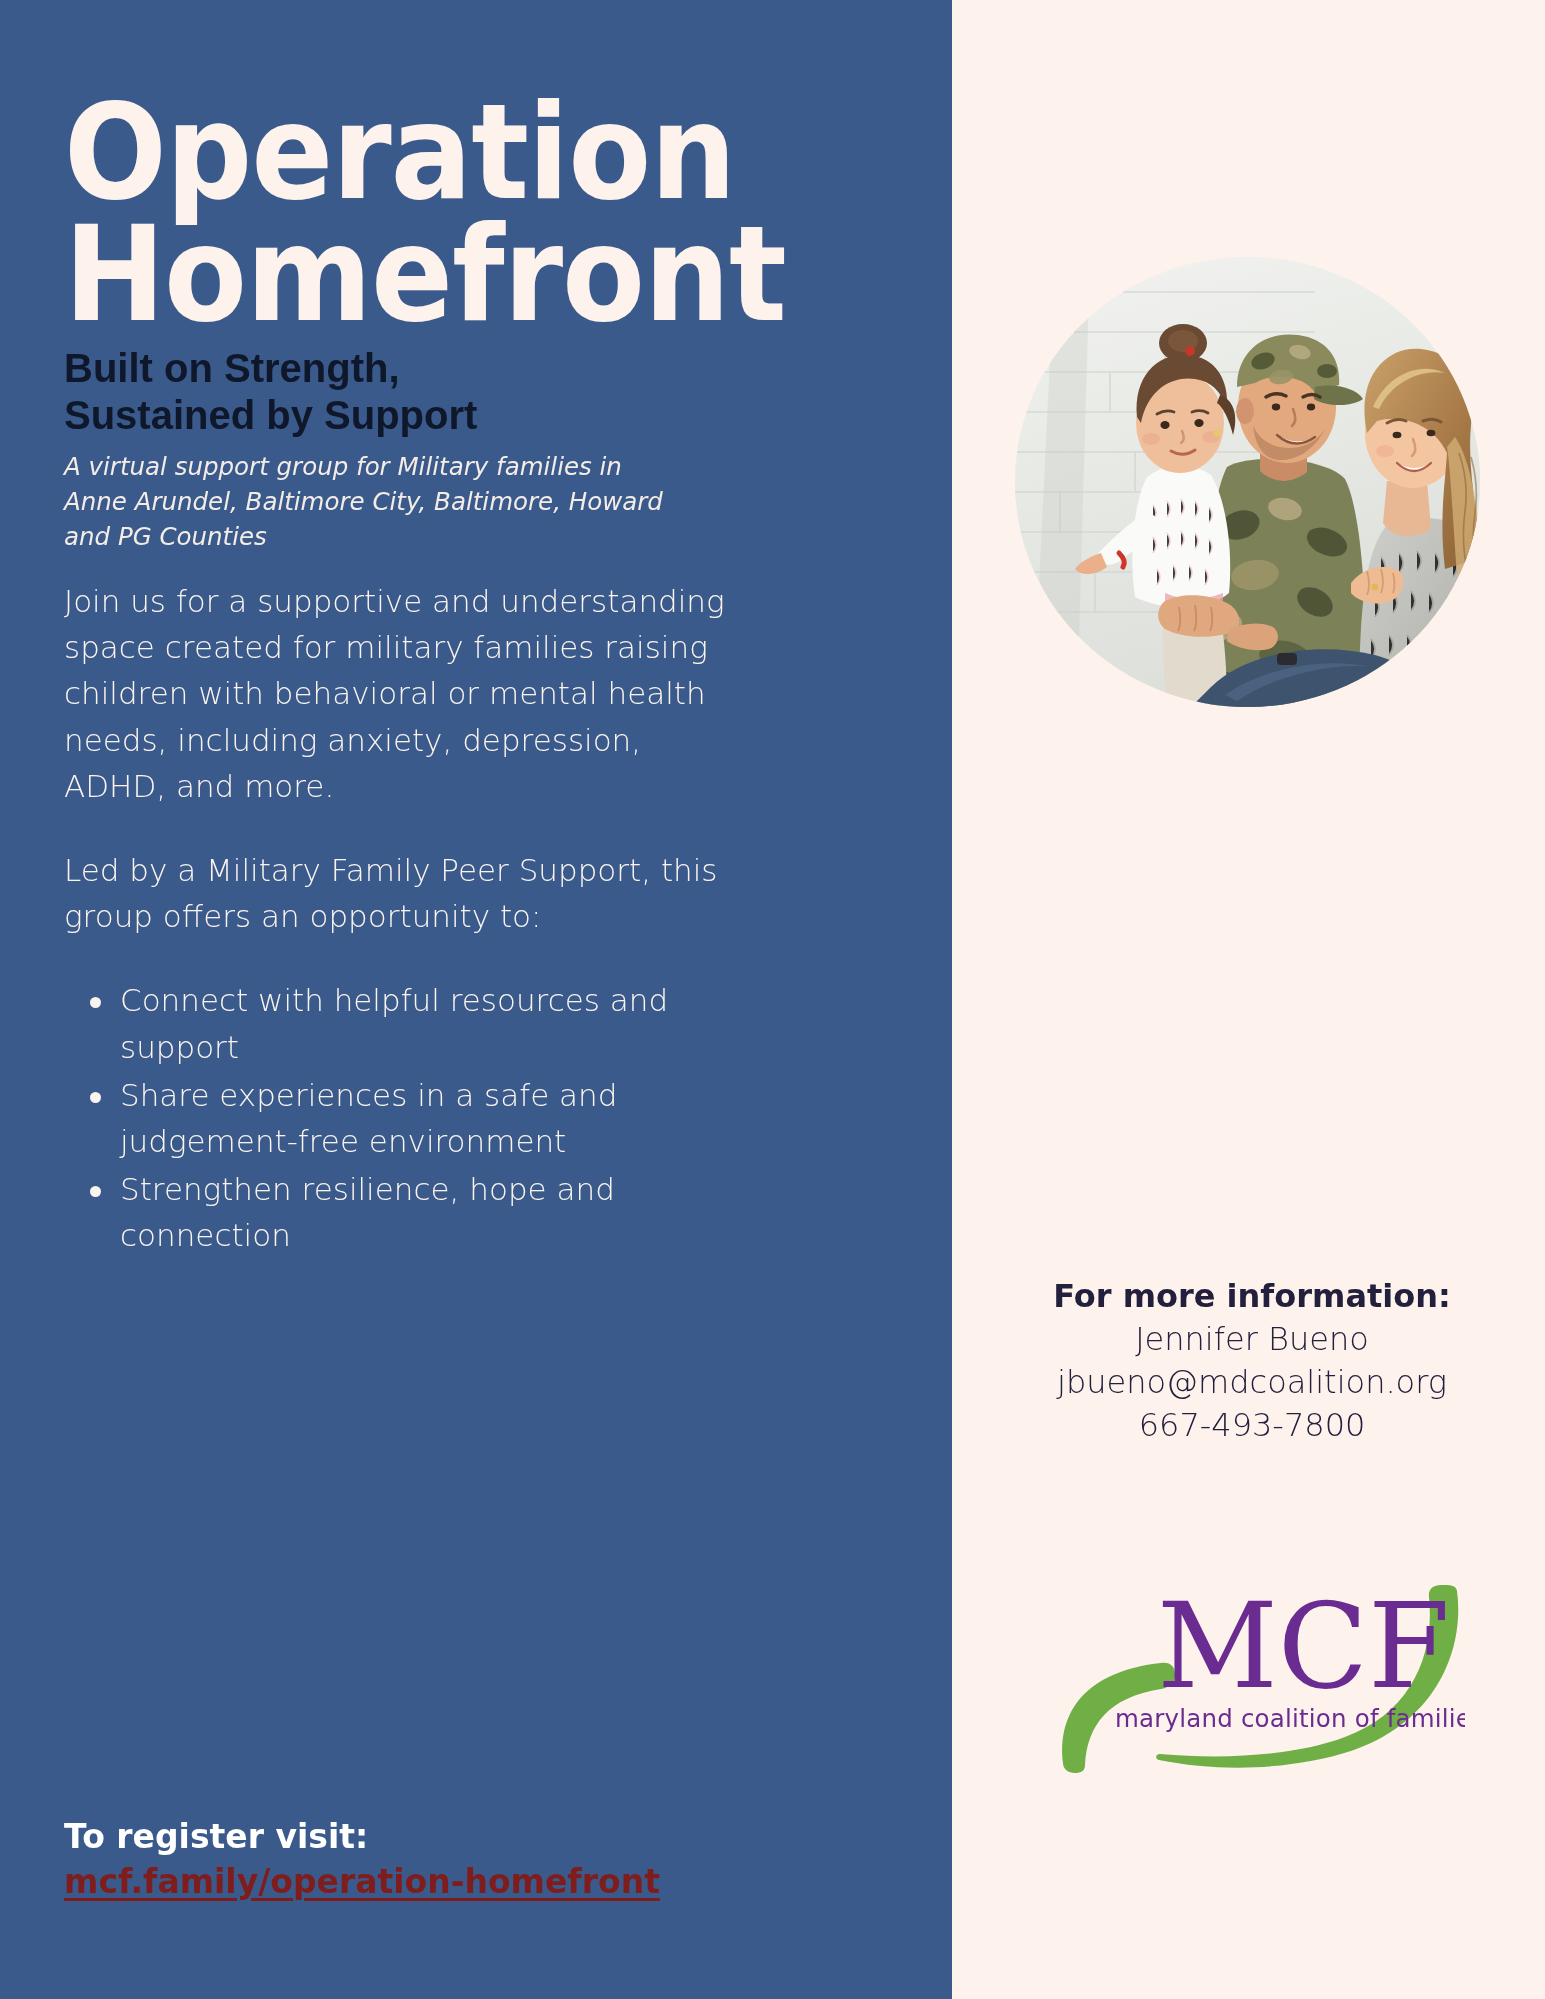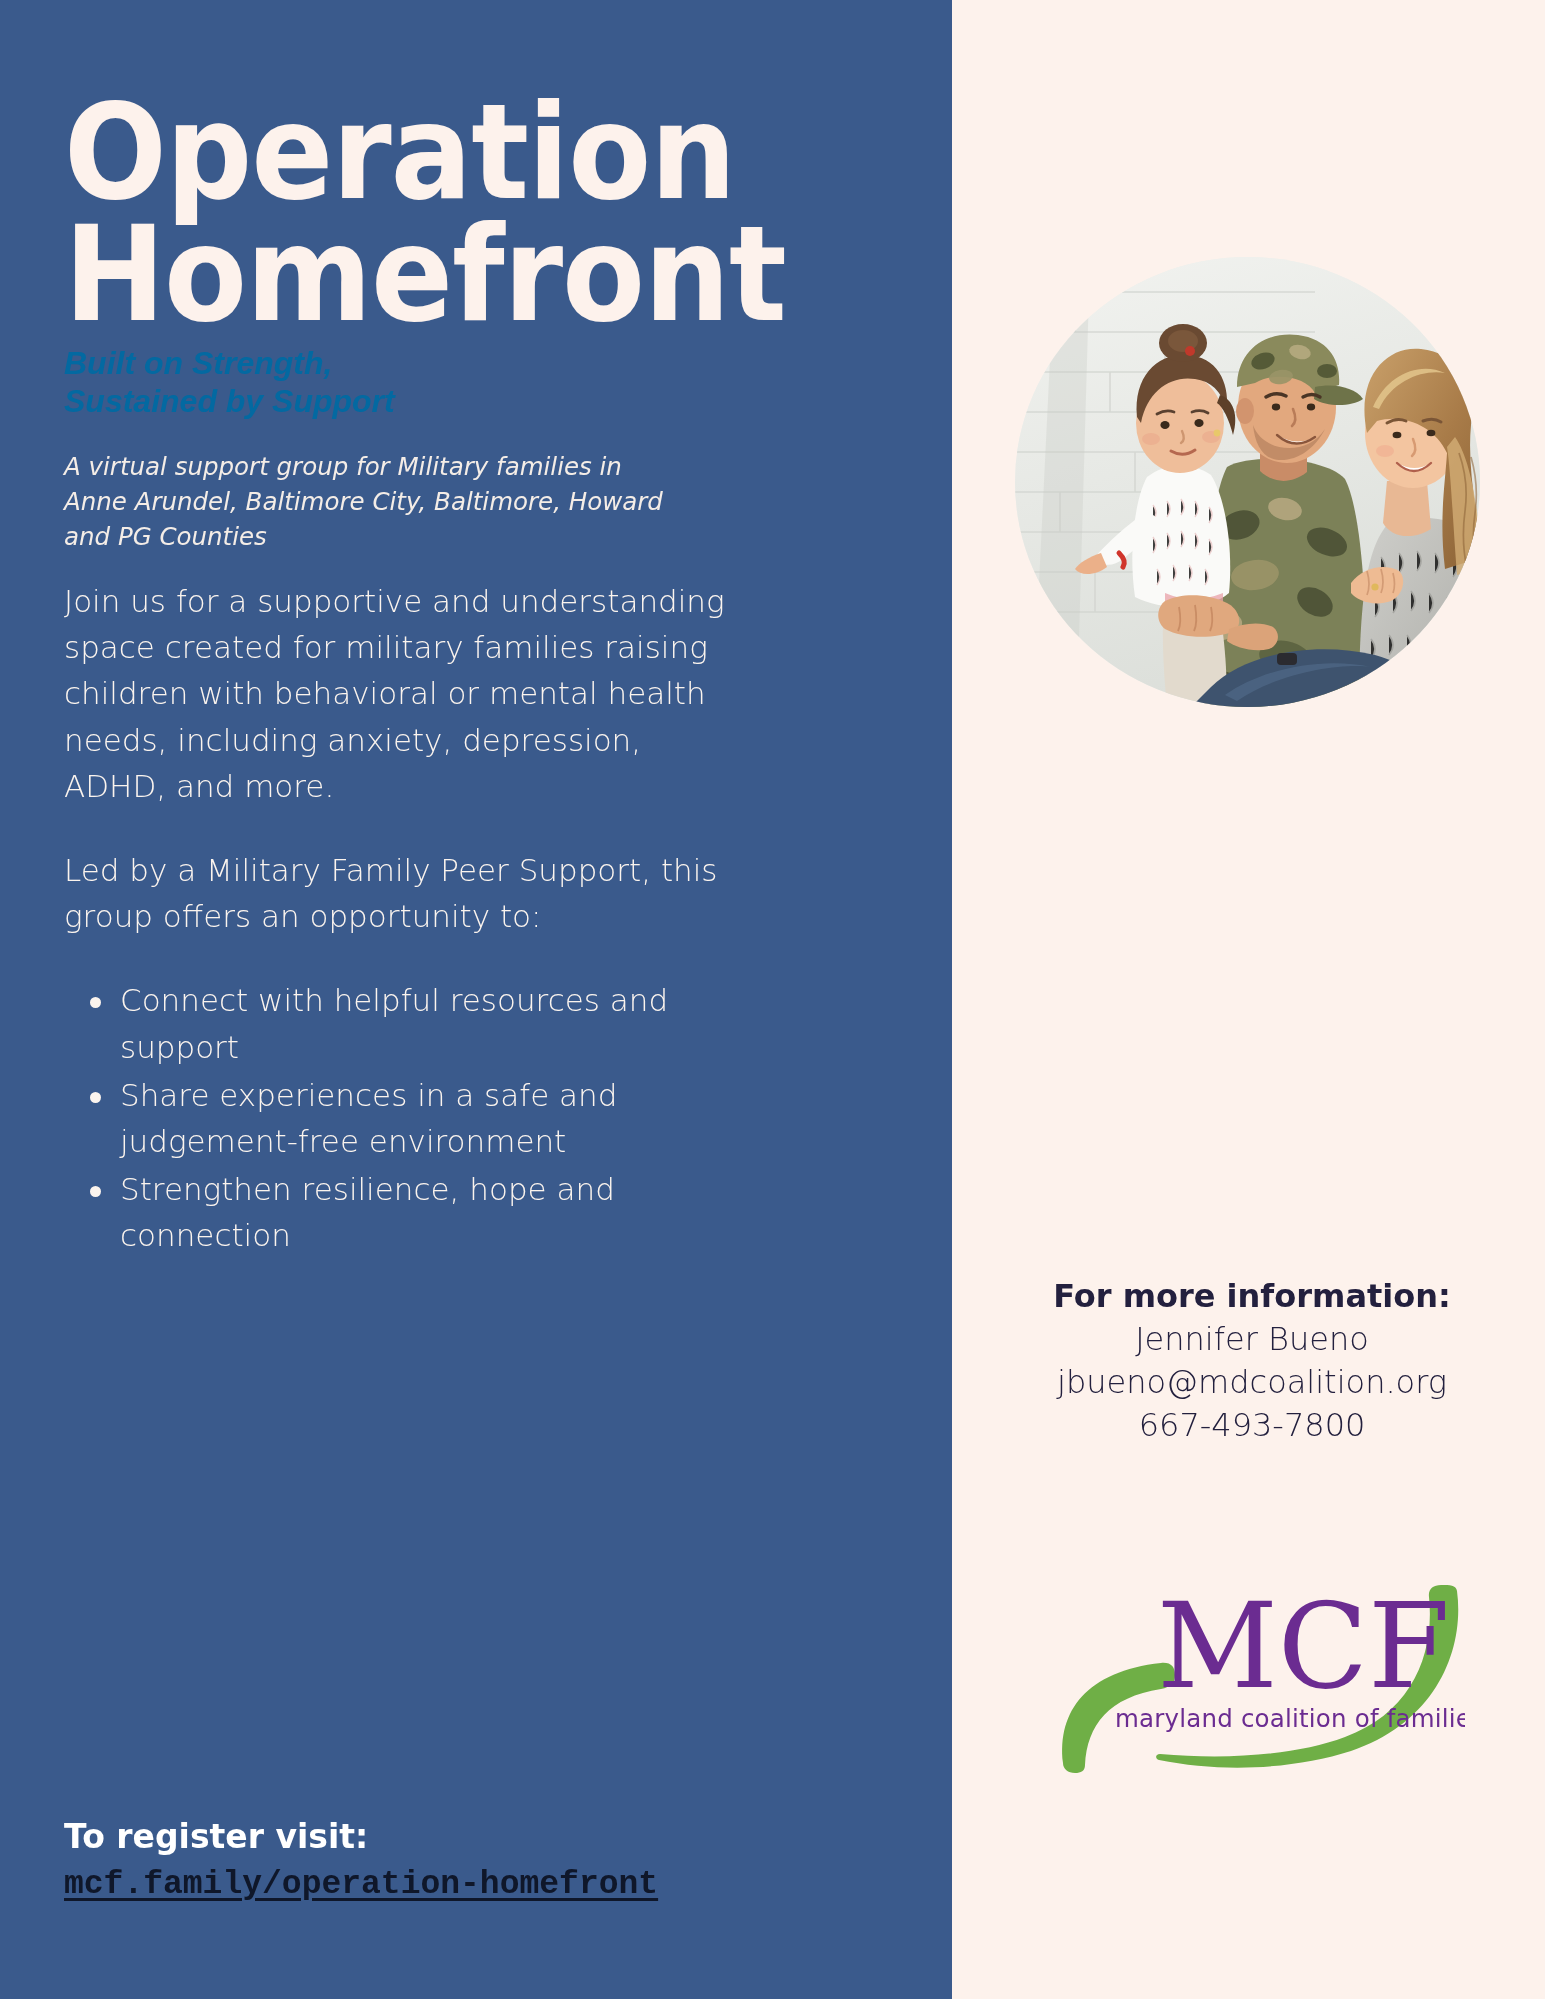--- a/index.html
+++ b/index.html
@@ -41,23 +41,23 @@
     transform:scaleX(1.12) scaleY(1.22);
     transform-origin:left top;
   }
   .title-line + .title-line { margin-top:16px; }
 
   
   .subtitle {
     position:absolute; left:64px; top:345px;
     width:720px; z-index:6;
     font-family:"Liberation Sans", sans-serif;
-    font-style:italic; font-weight:700;
-    font-size:32px; line-height:1.18;
-    color:#0369a1;
+    font-weight:700;
+    font-size:40px; line-height:1.18;
+    color:#0f172a;
   }
 
   
   .desc {
     position:absolute; left:64px; top:450px;
     width:620px; z-index:6;
     font-family:"DejaVu Sans", sans-serif;
     font-style:italic; font-weight:400;
     font-size:24.5px; line-height:1.42;
     color:#F4EDE7;
@@ -187,21 +187,21 @@
       </li>
       <li>
         <span class="dot"></span>
         <span>Strengthen resilience, hope and connection</span>
       </li>
     </ul>
   </div>
 
   <div class="register">
     <div>To register visit:</div>
-    <a class="url" href="#" style="color:#0f172a;font-family:Liberation Mono, monospace;">mcf.family/operation-homefront</a>
+    <a class="url" href="#" style="color:#7f1d1d;">mcf.family/operation-homefront</a>
   </div>
 
   <div class="photo-wrap">
     <div class="photo-circle">
       <svg viewBox="0 0 465 450" preserveAspectRatio="xMidYMid slice">
         <defs>
           <linearGradient id="wall" x1="0" y1="0" x2="0.3" y2="1">
             <stop offset="0%" stop-color="#F2F3F0"></stop>
             <stop offset="100%" stop-color="#DCDFDA"></stop>
           </linearGradient>

